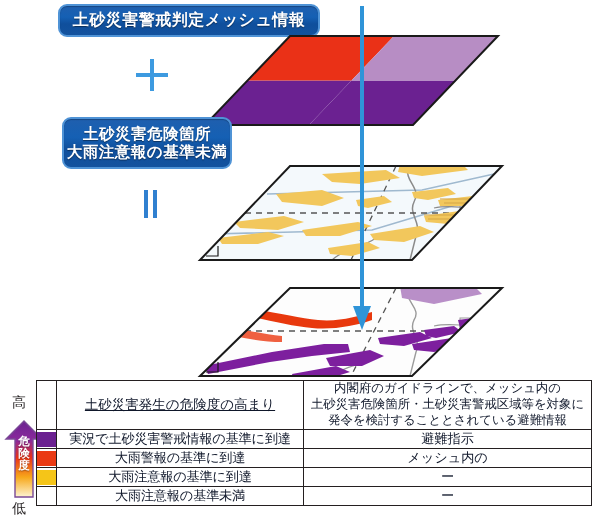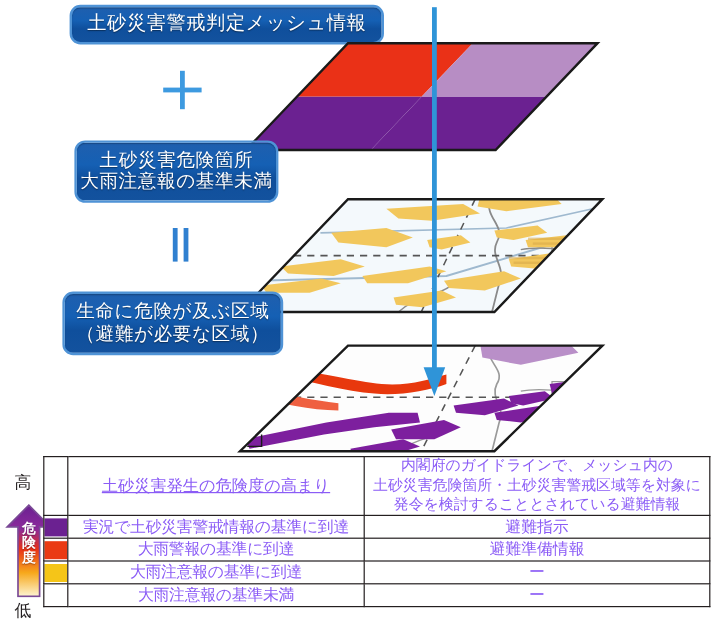--- a/index.html
+++ b/index.html
@@ -15,21 +15,21 @@
 
   
   .pill{
     position:absolute;
     border-radius:9px;
     background:linear-gradient(180deg,#1f5fae 0%,#1560b4 38%,#0f4f9c 62%,#13529e 100%);
     border:2px solid #4f93d6;
     box-shadow:0 1px 1px rgba(0,0,0,.25) inset;
     color:#ffffff;
     text-align:center;
-    font-weight:normal;
+    font-weight:bold;
     letter-spacing:.5px;
     display:flex;
     flex-direction:column;
     align-items:center;
     justify-content:center;
     line-height:1.18;
     text-shadow:0 1px 1px rgba(0,0,0,.45);
   }
   #pill1{left:58px;top:4px;width:258px;height:29px;font-size:16px;}
   #pill2{left:62px;top:117px;width:166px;height:48px;font-size:15.5px;text-align:right;}
@@ -64,21 +64,21 @@
   table.legend{
     position:absolute;left:36px;top:8px;
     border-collapse:collapse;
     width:556px;
     background:#ffffff;
   }
   table.legend td,table.legend th{
     border:1px solid #241f20;
     padding:0;
     font-weight:normal;
-    color:#8b5cf6;
+    color:#0f172a;
     vertical-align:middle;
   }
   td.swatch{width:19px;padding:0;}
   td.swatch div{width:100%;height:100%;min-height:15px;display:block;}
   th.head-left{
     width:246px;height:48px;
     font-size:13.5px;text-align:center;
     letter-spacing:0;
     text-decoration:underline;
   }
@@ -190,24 +190,20 @@
           <rect x="268" y="38" width="46" height="2"></rect>
           <rect x="272" y="42" width="42" height="2"></rect>
         </g>
       </g>
       <polygon points="118,6 330,6 240,100 28,100" fill="none" stroke="#1a1a1a" stroke-width="2"></polygon>
 
       <path d="M34,96 L46,96 L46,86" stroke="#1a1a1a" stroke-width="1.2" fill="none"></path>
     </svg>
   </div>
 
-  <div class="pill" id="pill3">
-    <span>生命に危険が及ぶ区域</span>
-    <span>（避難が必要な区域）</span>
-  </div>
 
   <div class="plane" style="left:172px;top:282px;">
     <svg width="346" height="100" viewBox="0 0 346 100">
       <defs>
         <clipPath id="clip3">
           <polygon points="118,6 330,6 240,94 28,94"></polygon>
         </clipPath>
       </defs>
       <polygon points="118,6 330,6 240,94 28,94" fill="#fdfdfd"></polygon>
       <g clip-path="url(#clip3)">
@@ -289,21 +285,21 @@
               <div style="background: rgb(107, 33, 145);"></div>
             </td>
             <td class="crit">実況で土砂災害警戒情報の基準に到達</td>
             <td class="act">避難指示</td>
           </tr>
           <tr>
             <td class="swatch">
               <div style="background: rgb(234, 58, 20);"></div>
             </td>
             <td class="crit">大雨警報の基準に到達</td>
-            <td class="act">避難準備情報</td>
+            <td class="act">メッシュ内の</td>
           </tr>
           <tr>
             <td class="swatch">
               <div style="background: rgb(245, 197, 24);"></div>
             </td>
             <td class="crit">大雨注意報の基準に到達</td>
             <td class="act">ー</td>
           </tr>
           <tr>
             <td class="swatch">

